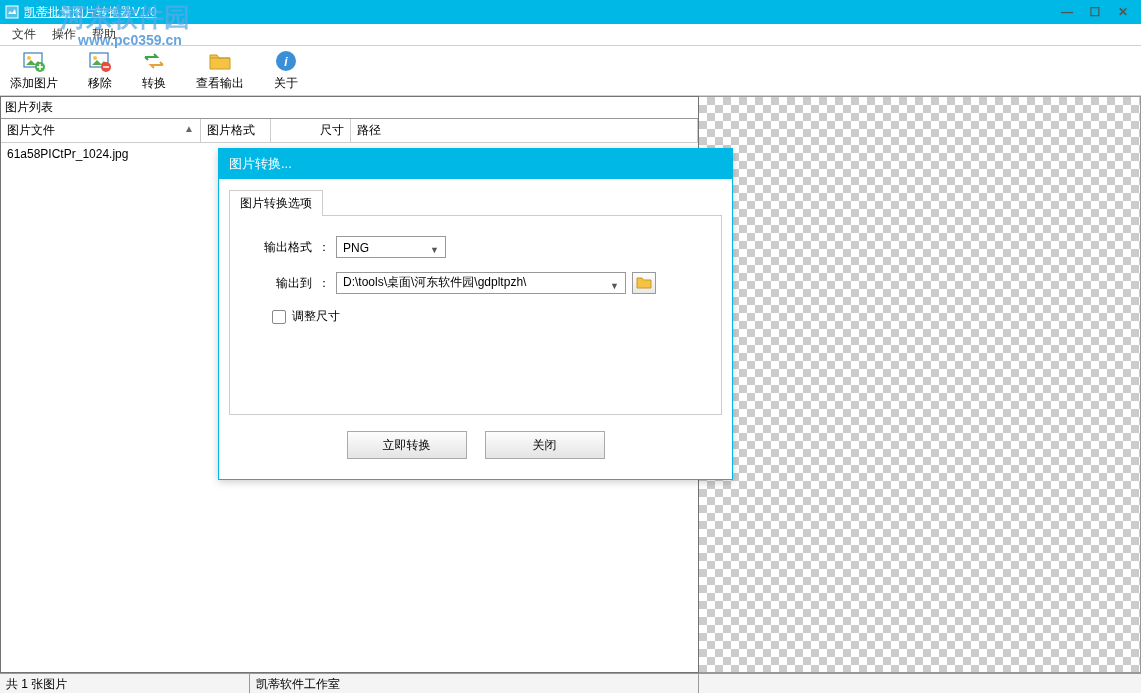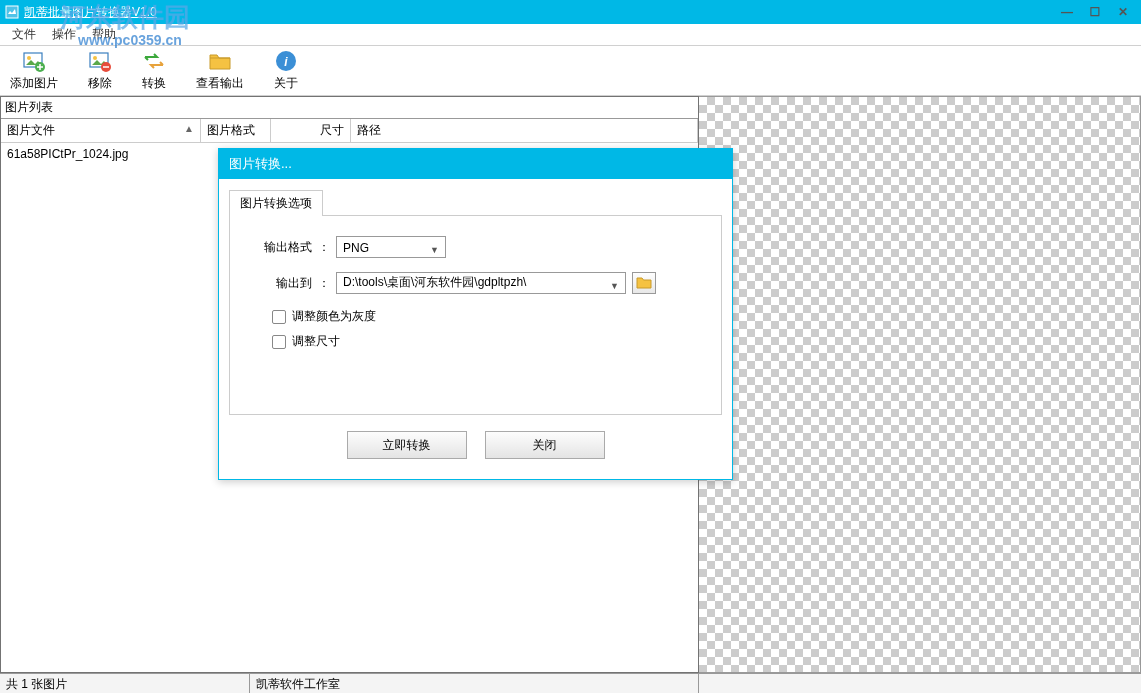--- a/index.html
+++ b/index.html
@@ -219,24 +219,20 @@
         <div class="browse-btn">
           <span>
             <svg width="16" height="14" viewBox="0 0 16 14">
                 <path d="M1 3 h5 l1.5 2 h7.5 v8 h-14 z" fill="#f5c242" stroke="#c89a2a"></path>
               </svg>
           </span>
         </div>
       </div>
       <div class="check-row">
         <div class="checkbox"></div>
-        <span>调整颜色为灰度</span>
-      </div>
-      <div class="check-row">
-        <div class="checkbox"></div>
         <span>调整尺寸</span>
       </div>
     </div>
     <div class="dialog-buttons">
       <div class="dialog-btn">立即转换</div>
       <div class="dialog-btn">关闭</div>
     </div>
   </div>
 </div>
 

